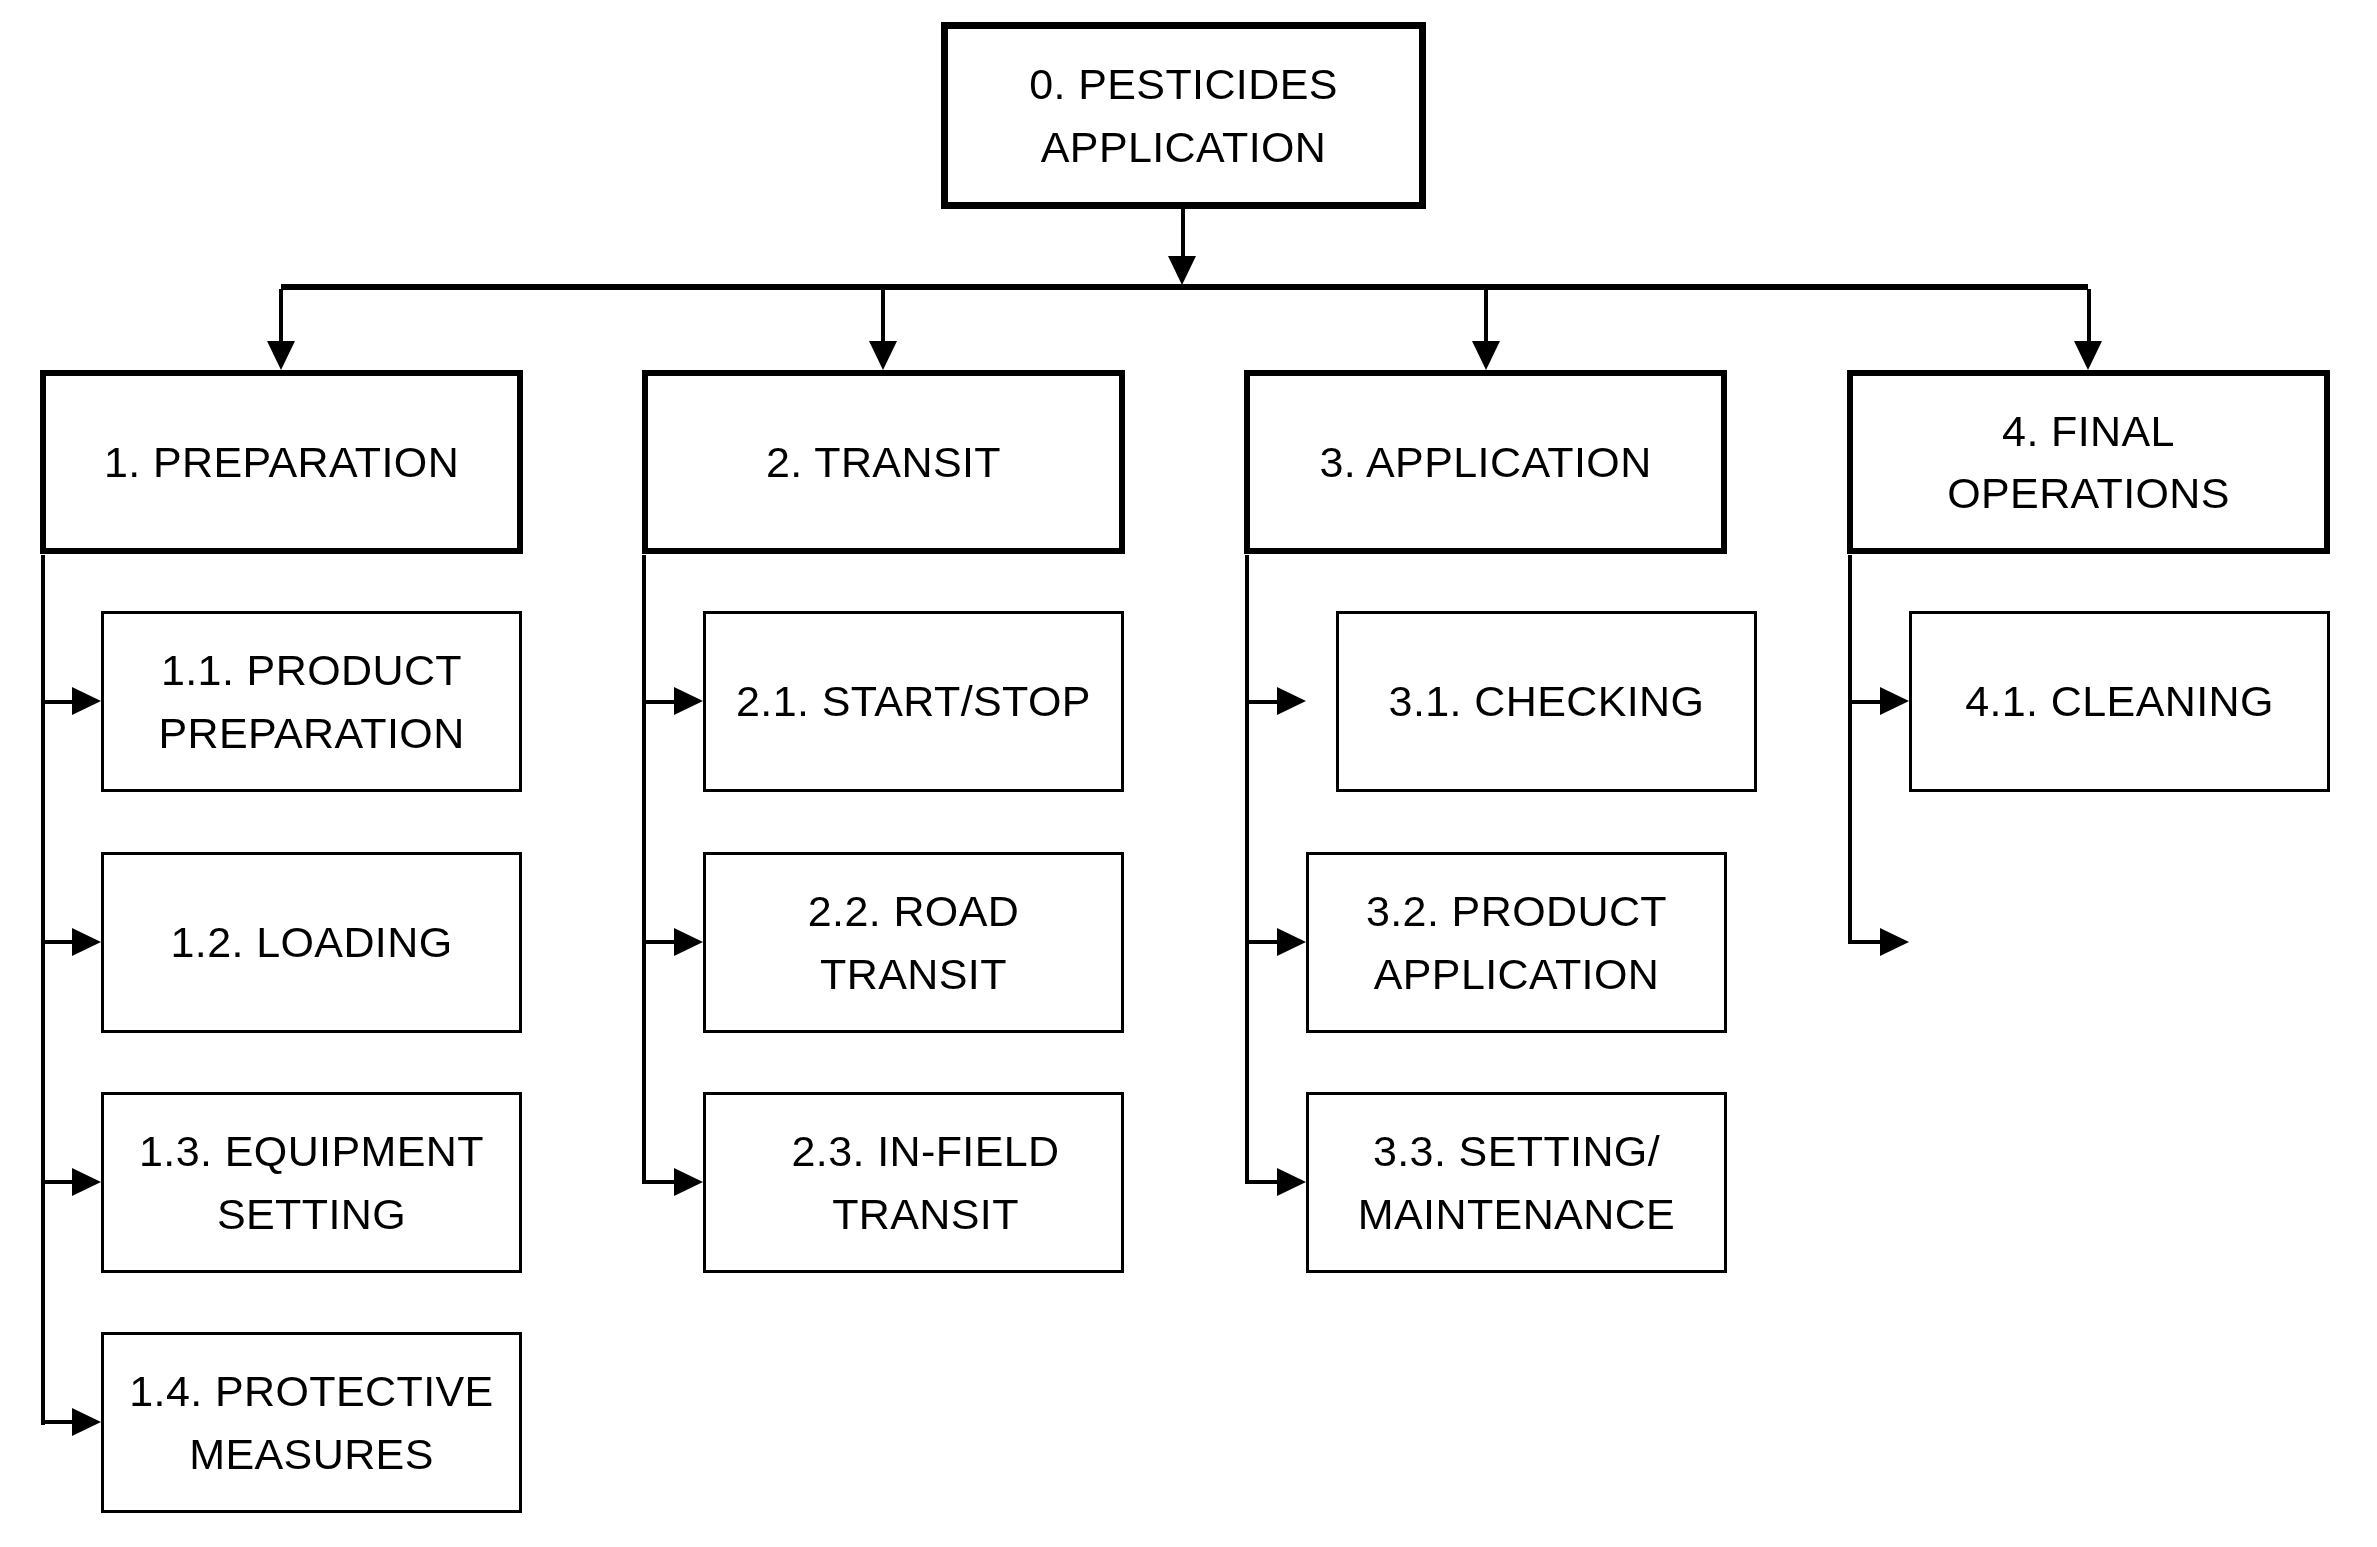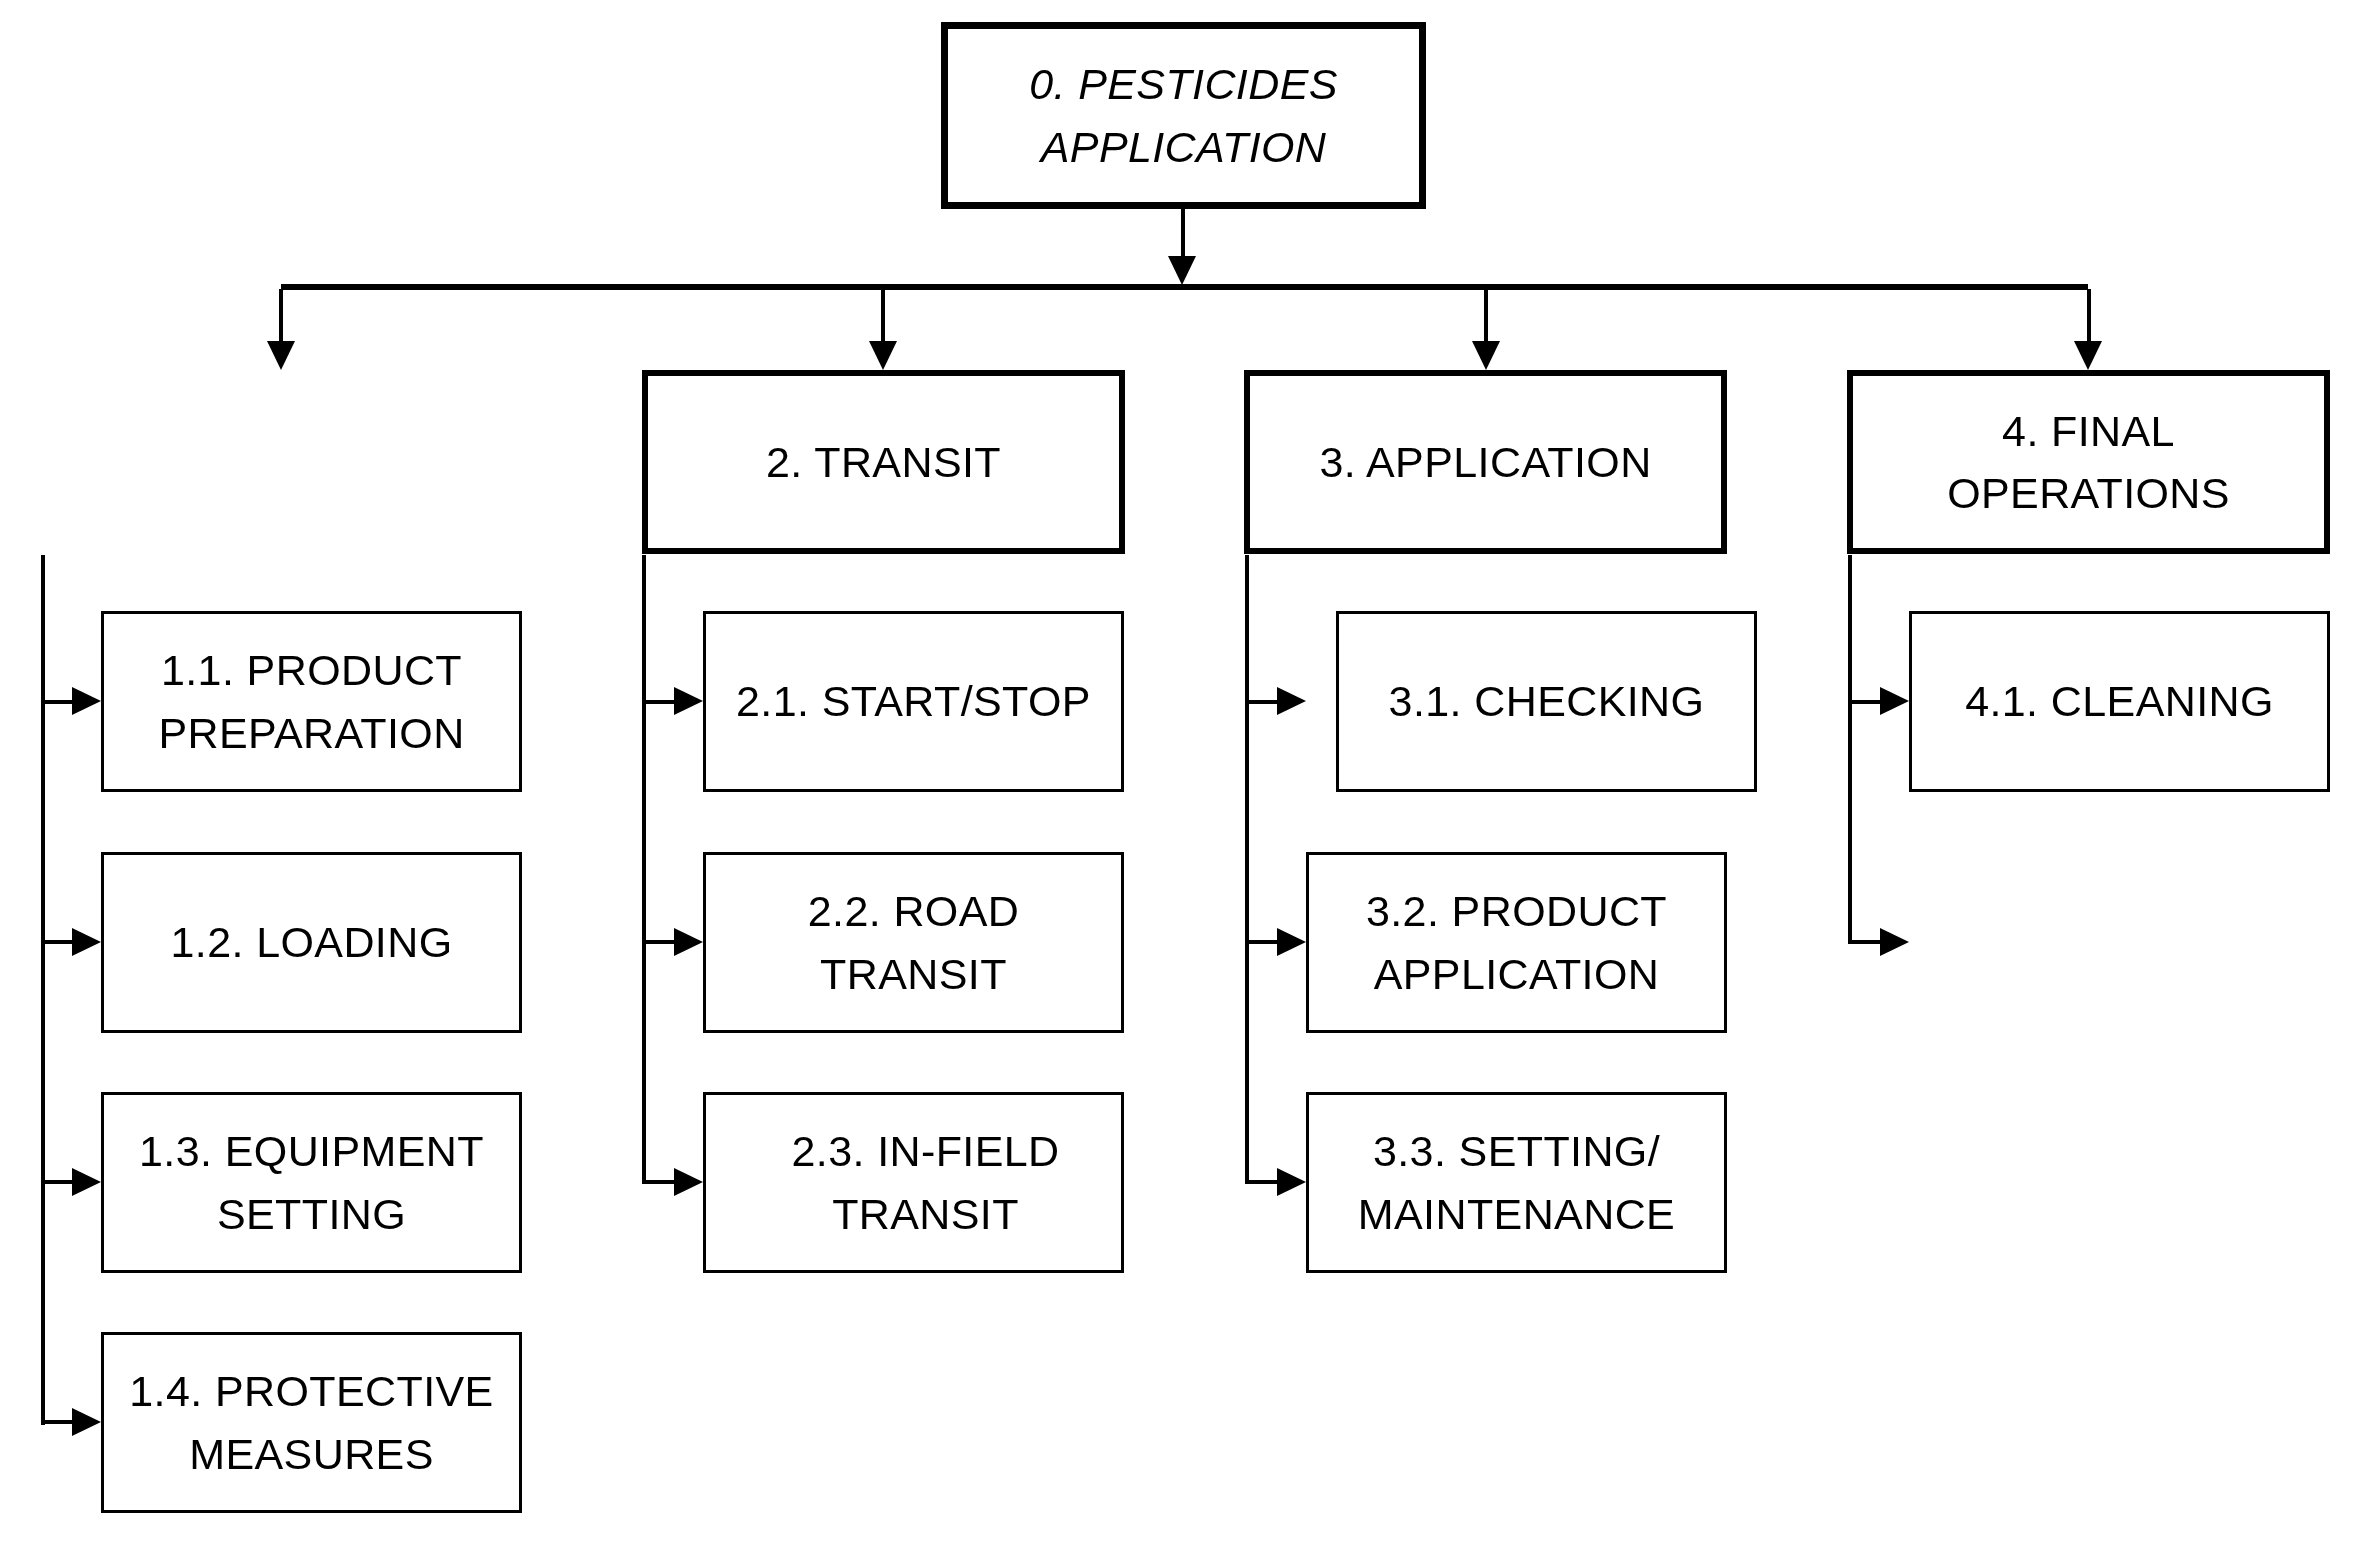--- a/index.html
+++ b/index.html
@@ -42,36 +42,37 @@
     border-top: 14.5px solid transparent;
     border-bottom: 14.5px solid transparent;
     border-left: 29px solid #000000;
   }
 </style>
 </head>
 <body>
 
 <div class="canvas">
 
-  <div class="box root" style="left:941px; top:22px; width:485px; height:187px;font-style:italic;">0. PESTICIDES
+  <div class="box root" style="left:941px; top:22px; width:485px; height:187px;">0. PESTICIDES
 APPLICATION</div>
 
   <div class="vline" style="left:1181px; top:208px; height:51px;"></div>
   <div class="arrow-down" style="left:1168px; top:256px;"></div>
   <div class="hline bar" style="left:281px; top:284px; width:1807px;"></div>
 
   <div class="vline" style="left:279px; top:289px; height:54px;"></div>
   <div class="arrow-down" style="left:267px; top:341px;"></div>
   <div class="vline" style="left:881px; top:289px; height:54px;"></div>
   <div class="arrow-down" style="left:869px; top:341px;"></div>
   <div class="vline" style="left:1484px; top:289px; height:54px;"></div>
   <div class="arrow-down" style="left:1472px; top:341px;"></div>
   <div class="vline" style="left:2087px; top:289px; height:54px;"></div>
   <div class="arrow-down" style="left:2074px; top:341px;"></div>
 
+  <div class="box parent" style="left:40px; top:370px; width:483px; height:184px;">1. PREPARATION</div>
   <div class="box parent" style="left:642px; top:370px; width:483px; height:184px;">2. TRANSIT</div>
   <div class="box parent" style="left:1244px; top:370px; width:483px; height:184px;">3. APPLICATION</div>
   <div class="box parent" style="left:1847px; top:370px; width:483px; height:184px;">4. FINAL
 OPERATIONS</div>
 
   <div class="vline" style="left:41px; top:555px; height:870px;"></div>
   <div class="vline" style="left:642px; top:555px; height:629px;"></div>
   <div class="vline" style="left:1245px; top:555px; height:629px;"></div>
   <div class="vline" style="left:1848px; top:555px; height:389px;"></div>
 

